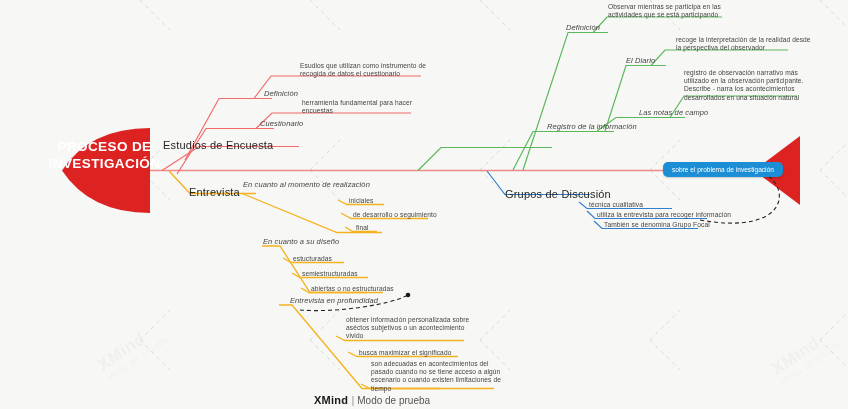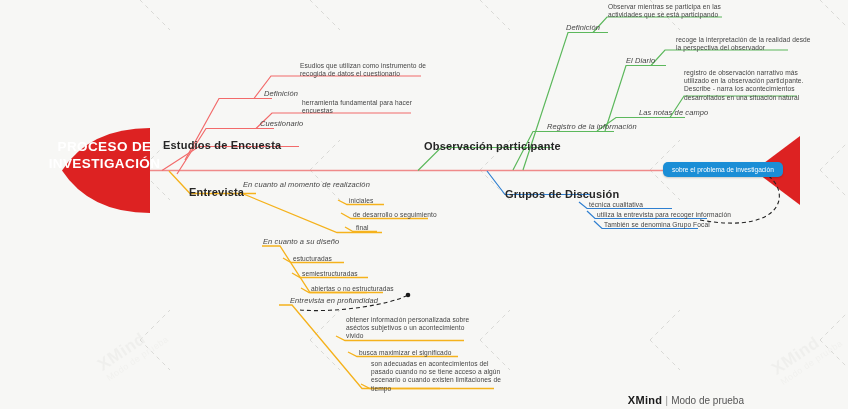--- a/index.html
+++ b/index.html
@@ -18,21 +18,21 @@
 
   .lbl{
     position:absolute;
     color:#3d3d3d;
     line-height:1.25;
     white-space:pre-line;
     letter-spacing:.1px;
   }
   .lbl.major{
     font-size:11px;
-    font-weight:bold;
+    font-weight:normal;
     color:#262626;
     letter-spacing:.2px;
   }
   .lbl.mid{ font-size:7.5px; color:#444;font-style:italic; }
   .lbl.leaf{ font-size:6.6px; color:#444; }
 
   .callout{
     position:absolute;
     background:#1b8ed6;
     color:#ffffff;
@@ -54,21 +54,21 @@
     font-weight:bold;
     line-height:1.28;
     letter-spacing:.4px;
     z-index:4;
     white-space:pre-line;
   }
 
   #footer{
     position:absolute;
     left:0;bottom:3px;width:744px;
-    text-align:right;
+    text-align:center;
     z-index:6;
     font-size:11px;
     color:#333;
   }
   #footer .xm{font-weight:bold;letter-spacing:.3px;color:#1a1a1a;}
   #footer .sep{color:#999;margin:0 3px;font-weight:normal;}
   #footer .mode{color:#555;font-size:10px;}
 
   .wm{
     position:absolute;
@@ -185,21 +185,20 @@
 INVESTIGACIÓN</div>
 
     <div class="lbl major" style="left:163px;top:139px;">Estudios de Encuesta</div>
     <div class="lbl mid" style="left:264px;top:89px;">Definición</div>
     <div class="lbl leaf" style="left:300px;top:62px;">Esudios que utilizan como instrumento de
 recogida de datos el cuestionario</div>
     <div class="lbl mid" style="left:260px;top:119px;">Cuestionario</div>
     <div class="lbl leaf" style="left:302px;top:99px;">herramienta fundamental para hacer
 encuestas</div>
 
-    <div class="lbl major" style="left:424px;top:140px;">Observación participante</div>
     <div class="lbl mid" style="left:566px;top:23px;">Definición</div>
     <div class="lbl leaf" style="left:608px;top:3px;">Observar mientras se participa en las
 actividades que se está participando</div>
     <div class="lbl mid" style="left:533px;top:122px;margin-left:14px;">Registro de la información</div>
     <div class="lbl mid" style="left:626px;top:56px;">El Diario</div>
     <div class="lbl leaf" style="left:676px;top:36px;">recoge la interpretación de la realidad desde
 la perspectiva del observador</div>
     <div class="lbl mid" style="left:616px;top:108px;padding-left:23px;">Las notas de campo</div>
     <div class="lbl leaf" style="left:684px;top:69px;">registro de observación narrativo más
 utilizado en la observación participante.

